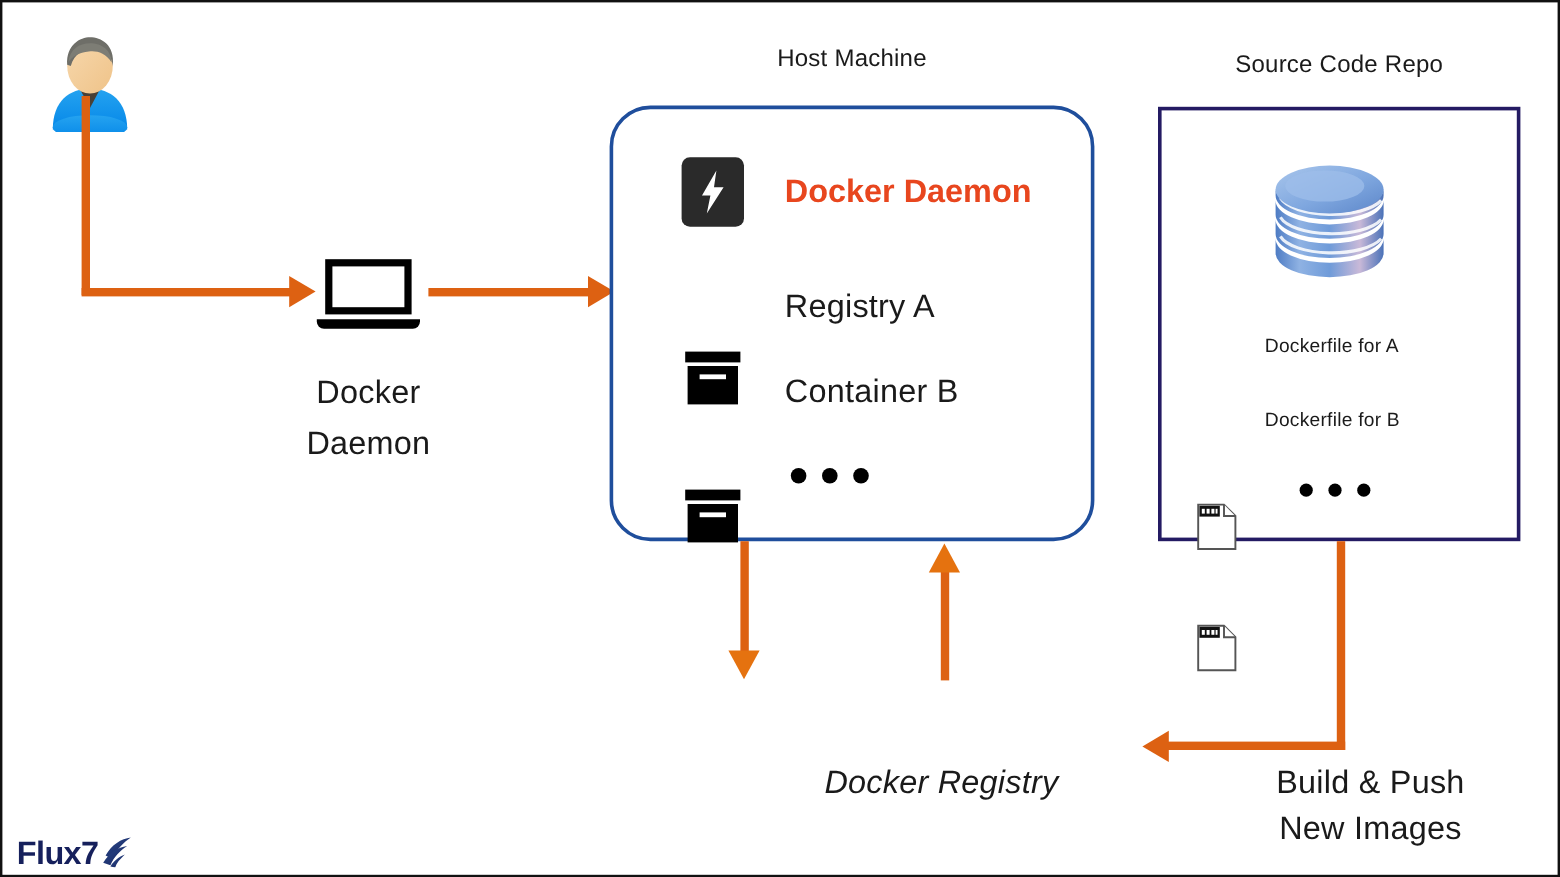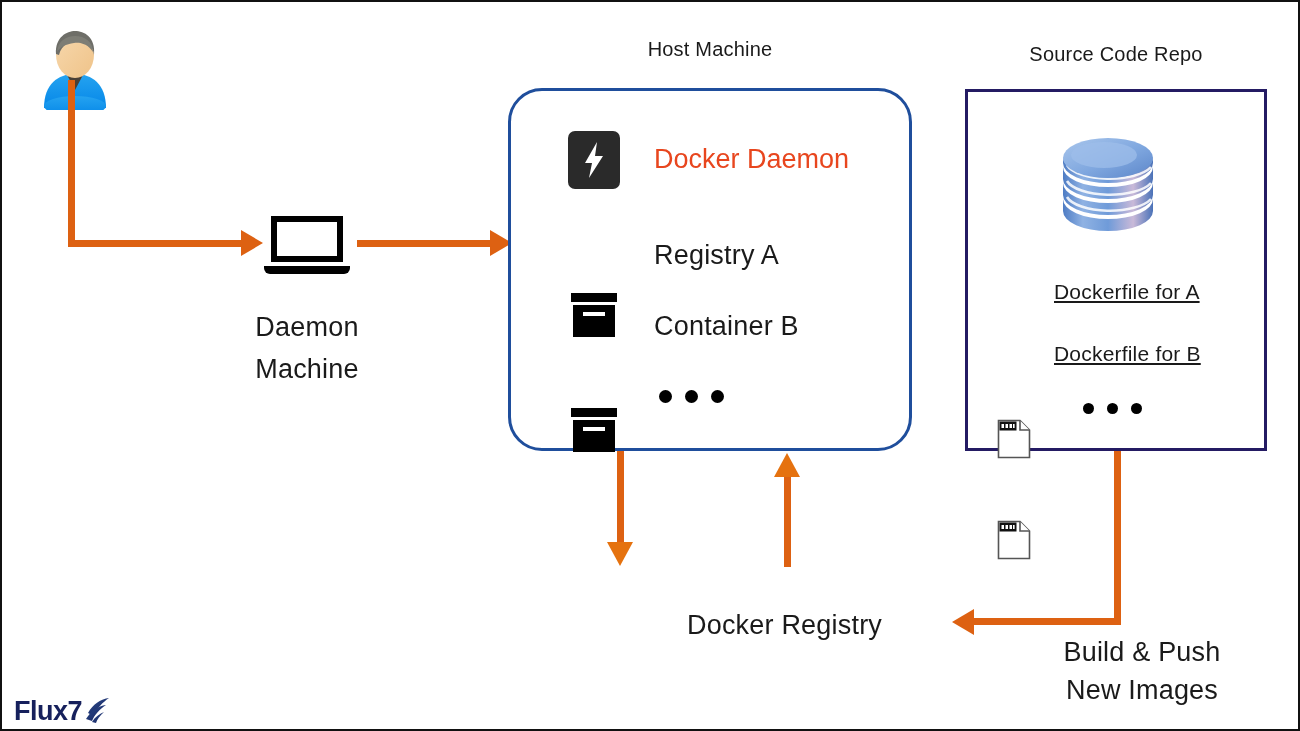--- a/index.html
+++ b/index.html
@@ -23,21 +23,21 @@
 
   
   .label {
     color: #1a1a1a;
     font-family: "Liberation Sans", sans-serif;
     white-space: nowrap;
     letter-spacing: 0.2px;
   }
   .title-lg { font-size: 20px; }
   .item-lg  { font-size: 27px; }
-  .item-md  { font-size: 21px; text-decoration: underline; }
+  .item-md  { font-size: 16px; }
   .daemon-text {
     font-size: 27px;
     color: #E8461E;
     white-space: nowrap;
     font-family: "Liberation Sans", sans-serif;
   }
   .center-txt { text-align: center; }
 
   
   #host-box {
@@ -180,36 +180,36 @@
   </div>
 
   <div class="abs line-v" style="left:66px; top:78px; width:7px; height:166px;"></div>
   <div class="abs line-h" style="left:66px; top:238px; width:175px; height:7px;"></div>
   <div class="abs arrow-r" style="left:239px; top:228px;"></div>
 
   <div class="abs laptop" style="left:262px; top:214px;">
     <div class="screen"></div>
     <div class="base"></div>
   </div>
-  <div class="abs label item-lg center-txt" style="left:205px; top:310px; width:200px;">Daemon</div>
-  <div class="abs label item-lg center-txt" style="left:205px; top:352px; width:200px;">Machine</div>
+  <div class="abs label item-lg center-txt" style="left:205px; top:310px; width:200px;">Docker</div>
+  <div class="abs label item-lg center-txt" style="left:205px; top:352px; width:200px;">Daemon</div>
 
   <div class="abs line-h" style="left:355px; top:238px; width:135px; height:7px;"></div>
   <div class="abs arrow-r" style="left:488px; top:228px;"></div>
 
   <div class="abs label title-lg center-txt" style="left:508px; top:36px; width:400px;">Host Machine</div>
 
   <div class="abs" id="host-box"></div>
 
   <div class="abs daemon-icon" style="left:566px; top:129px;">
     <svg width="30" height="40" viewBox="0 0 30 40">
       <path d="M18 2 L6 23 L13 23 L10 38 L24 16 L16 16 Z" fill="#ffffff"></path>
     </svg>
   </div>
-  <div class="abs daemon-text" style="left:652px; top:142px;">Docker Daemon</div>
+  <div class="abs daemon-text" style="left:652px; top:142px;font-weight:bold;">Docker Daemon</div>
 
   <div class="abs container-icon" style="left:569px; top:231px;">
     <div class="lid"></div>
     <div class="body"></div>
     <div class="slot"></div>
   </div>
   <div class="abs label item-lg" style="left:652px; top:238px;">Registry A</div>
 
   <div class="abs container-icon" style="left:569px; top:302px;">
     <div class="lid"></div>
@@ -292,21 +292,21 @@
     <span></span>
     <span></span>
   </div>
 
   <div class="abs line-v" style="left:615px; top:449px; width:7px; height:98px;"></div>
   <div class="abs arrow-d" style="left:605px; top:540px;"></div>
 
   <div class="abs line-v" style="left:782px; top:470px; width:7px; height:95px;"></div>
   <div class="abs arrow-u" style="left:772px; top:451px;"></div>
 
-  <div class="abs label item-lg" style="left:685px; top:608px;">Docker Registry</div>
+  <div class="abs label item-lg" style="left:685px; top:635px;font-style:italic;">Docker Registry</div>
 
   <div class="abs line-v" style="left:1112px; top:449px; width:7px; height:174px;"></div>
   <div class="abs line-h" style="left:970px; top:616px; width:149px; height:7px;"></div>
   <div class="abs arrow-l" style="left:950px; top:607px;"></div>
 
   <div class="abs label item-lg center-txt" style="left:1000px; top:635px; width:280px;">Build &amp; Push</div>
   <div class="abs label item-lg center-txt" style="left:1000px; top:673px; width:280px;">New Images</div>
 
   <div class="abs" id="flux7-logo">
     <span class="wordmark">Flux7</span>

